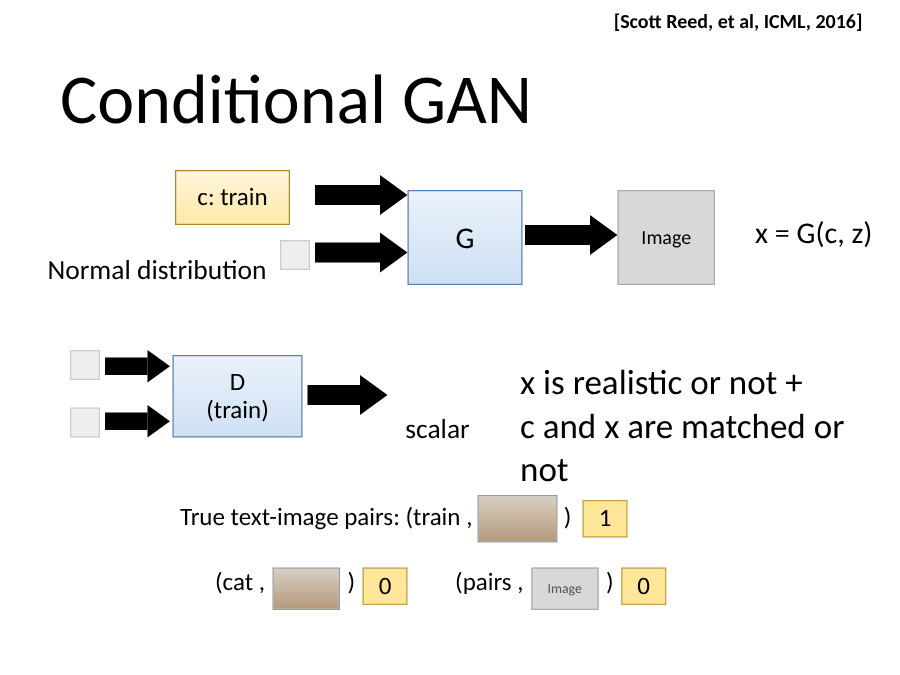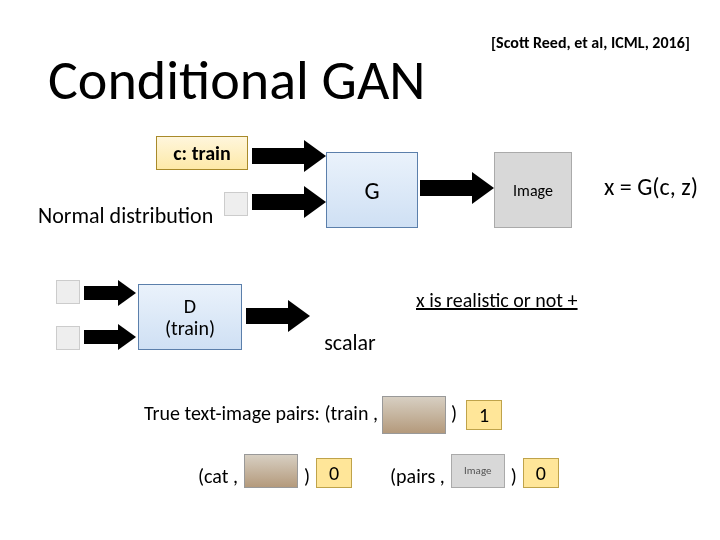--- a/index.html
+++ b/index.html
@@ -7,21 +7,21 @@
     padding: 0;
     width: 720px;
     height: 540px;
     font-family: Calibri, Arial, sans-serif;
     background: #fff;
     position: relative;
     color: #000;
   }
   .citation {
     position: absolute;
-    top: 33px;
+    top: 8px;
     right: 30px;
     font-weight: bold;
     font-size: 16px;
   }
   .title {
     position: absolute;
     top: 46px;
     left: 48px;
     font-size: 56px;
     font-weight: 400;
@@ -30,24 +30,23 @@
     position: absolute;
     border: 1px solid #333;
     text-align: center;
     display: flex;
     align-items: center;
     justify-content: center;
     font-size: 20px;
     box-sizing: border-box;
   }
   .c-box {
-    left: 156px; top: 136px; width: 92px; height: 34px;
+    left: 140px; top: 136px; width: 92px; height: 44px;
     background: linear-gradient(#fff6dc, #fde9a8);
     border-color: #a88a2a;
-    font-weight: bold;
   }
   .g-box {
     left: 326px; top: 152px; width: 92px; height: 76px;
     background: linear-gradient(#eaf2fb, #cfe0f4);
     border-color: #5b7fab;
     font-size: 24px;
   }
   .img-box {
     left: 494px; top: 152px; width: 78px; height: 76px;
     background: #d8d8d8;
@@ -92,23 +91,22 @@
   }
   .scalar-box {
     left: 310px; top: 296px; width: 80px; height: 40px;
     border: none;
     font-size: 22px;
     margin-top: 26px;
   }
   .desc {
     position: absolute;
     left: 416px; top: 288px;
-    font-size: 20px;
+    font-size: 28px;
     line-height: 1.25;
-    text-decoration: underline;
   }
   .pairs-label {
     position: absolute;
     left: 144px; top: 396px;
     font-size: 20px;
   }
   .pair-img {
     display: inline-block;
     width: 62px; height: 36px;
     background: linear-gradient(#d7cfc2, #b49a7c);
@@ -126,23 +124,22 @@
     border: 1px solid #bfa34a;
     text-align: center;
     font-size: 20px;
     vertical-align: middle;
   }
   .row-bottom {
     position: absolute;
     left: 172px; top: 454px;
     font-size: 20px;
     display: flex;
-    align-items: flex-end;
+    align-items: flex-start;
     gap: 6px;
-    margin-left: 26px;
   }
   .row-bottom .gap { width: 26px; }
   .gray-thumb {
     display: inline-block;
     width: 52px; height: 32px;
     background: #d8d8d8;
     border: 1px solid #aaa;
     font-size: 11px;
     color: #555;
     text-align: center;
@@ -200,20 +197,21 @@
 
 <div class="arrow" style="left:246px; top:308px;">
   <div class="shaft" style="left:0; top:0; width:42px; height:16px;"></div>
   <div class="head" style="left:42px; top:-8px; border-left:22px solid #000; border-top:16px solid transparent; border-bottom:16px solid transparent;"></div>
 </div>
 
 <div class="box scalar-box">scalar</div>
 
 <div class="desc">
   <div>x is realistic or not +</div>
+  <div>c and x are matched or not</div>
 </div>
 
 <div class="pairs-label">
   <span>True text-image pairs:  (train ,</span>
   <span class="pair-img"></span>
   <span>)</span>
   &nbsp;<span class="score">1</span>
 </div>
 
 <div class="row-bottom">

